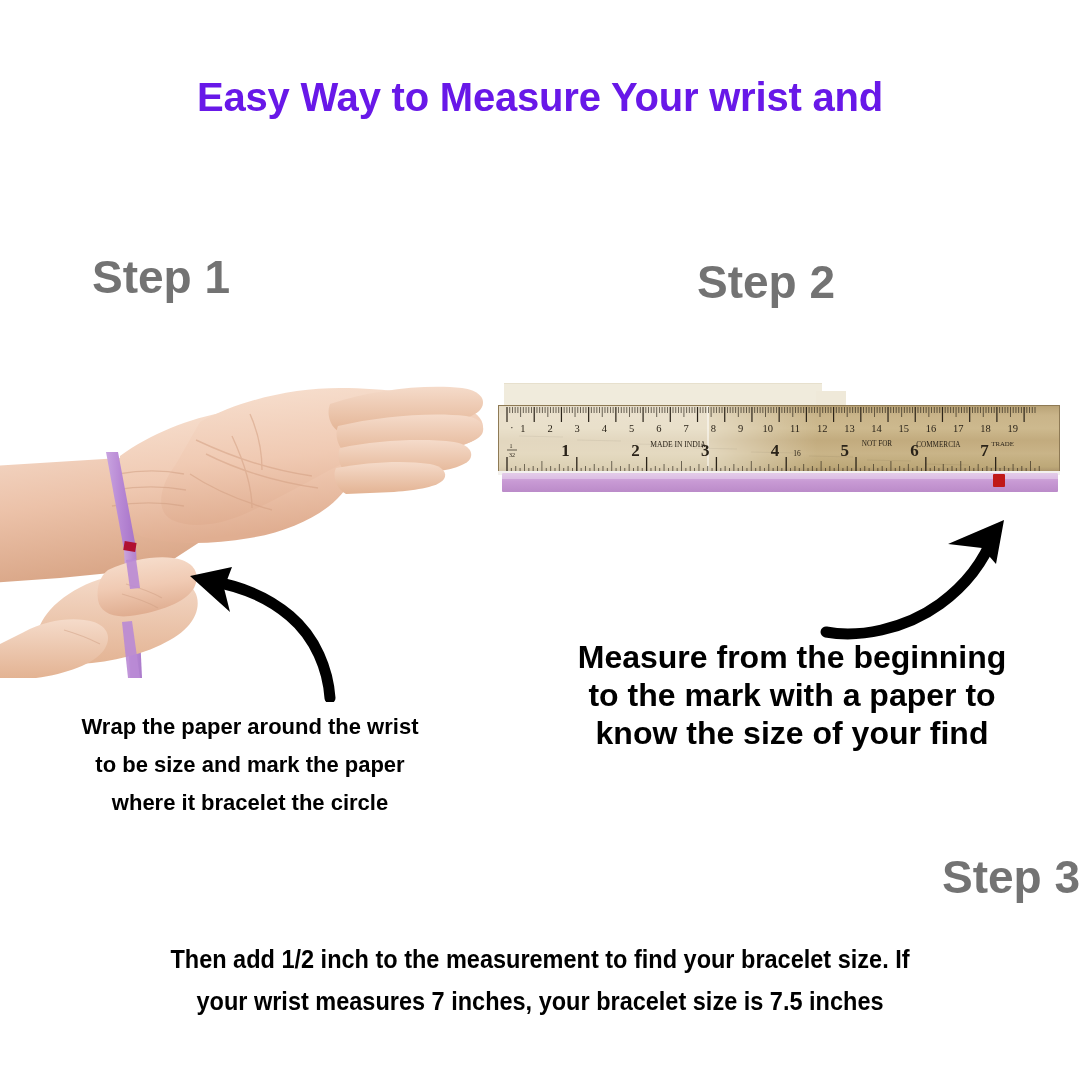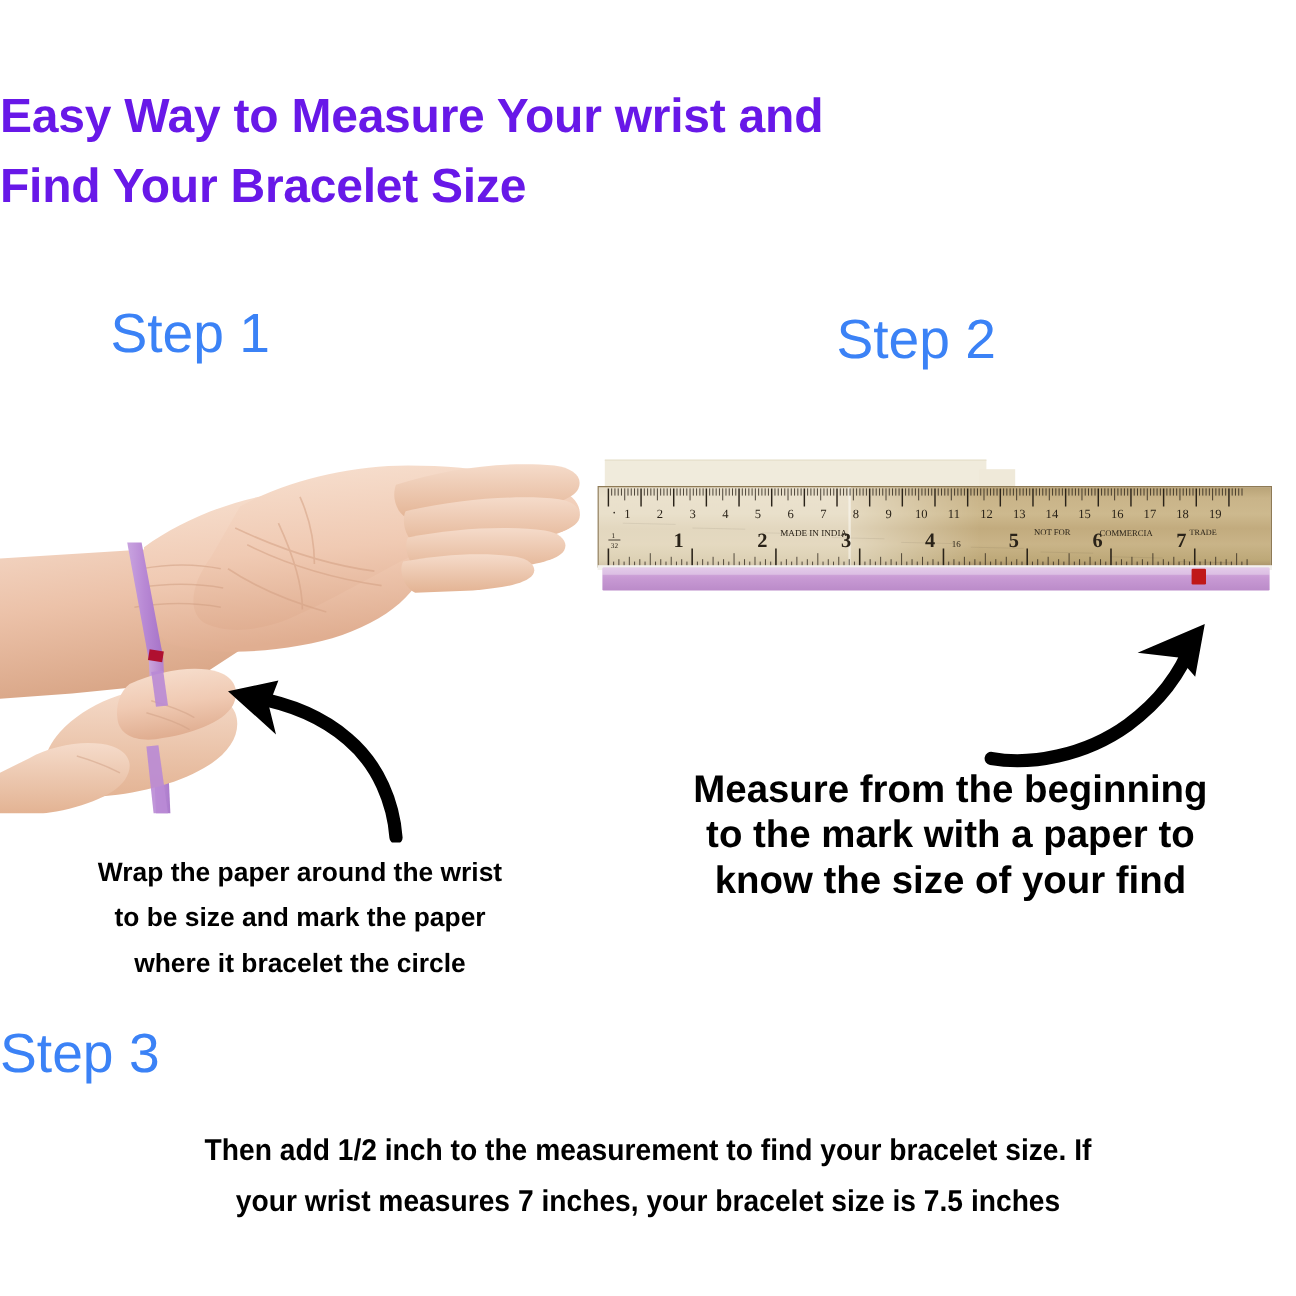--- a/index.html
+++ b/index.html
@@ -18,40 +18,41 @@
     background: #ffffff;
     overflow: hidden;
   }
 
   
   .title {
     position: absolute;
     left: 0;
     top: 68px;
     width: 1080px;
+    text-align: center;
     color: #6818e8;
     font-weight: bold;
     font-size: 40px;
     line-height: 58px;
     letter-spacing: -0.2px;
   }
   .title .tline { display: block; }
 
   
   .step-head {
     position: absolute;
-    color: #3b82f6;
-    font-weight: normal;
+    color: #737373;
+    font-weight: bold;
     font-size: 46px;
     line-height: 54px;
     white-space: nowrap;
   }
   #step1-head { left: 92px;  top: 250px; }
   #step2-head { left: 697px; top: 238px; margin-top: 17px; }
-  #step3-head { left: 0; top: 850px; width: 1080px; text-align: left; }
+  #step3-head { left: 0; top: 850px; width: 1080px; text-align: right; }
 
   
   .caption {
     position: absolute;
     color: #000000;
     font-weight: bold;
     text-align: center;
   }
   #cap1 {
     left: 10px; top: 708px; width: 480px;
@@ -171,21 +172,20 @@
   #arrow1 { left: 178px; top: 562px; width: 170px; height: 140px; }
   #arrow2 { left: 818px; top: 512px; width: 200px; height: 132px; }
 </style>
 </head>
 <body>
 
 <div id="page">
 
   <div class="title">
     <span class="tline">Easy Way to Measure Your wrist and</span>
-    <span class="tline">Find Your Bracelet Size</span>
   </div>
 
   <div class="step-head" id="step1-head">Step 1</div>
 
   <div id="hand-photo">
     <svg width="490" height="300" viewBox="0 0 490 300" xmlns="http://www.w3.org/2000/svg">
       <defs>
         <linearGradient id="skinA" x1="0" y1="0" x2="0.25" y2="1">
           <stop offset="0%" stop-color="#f3d6c4"></stop>
           <stop offset="45%" stop-color="#ecc2a9"></stop>

